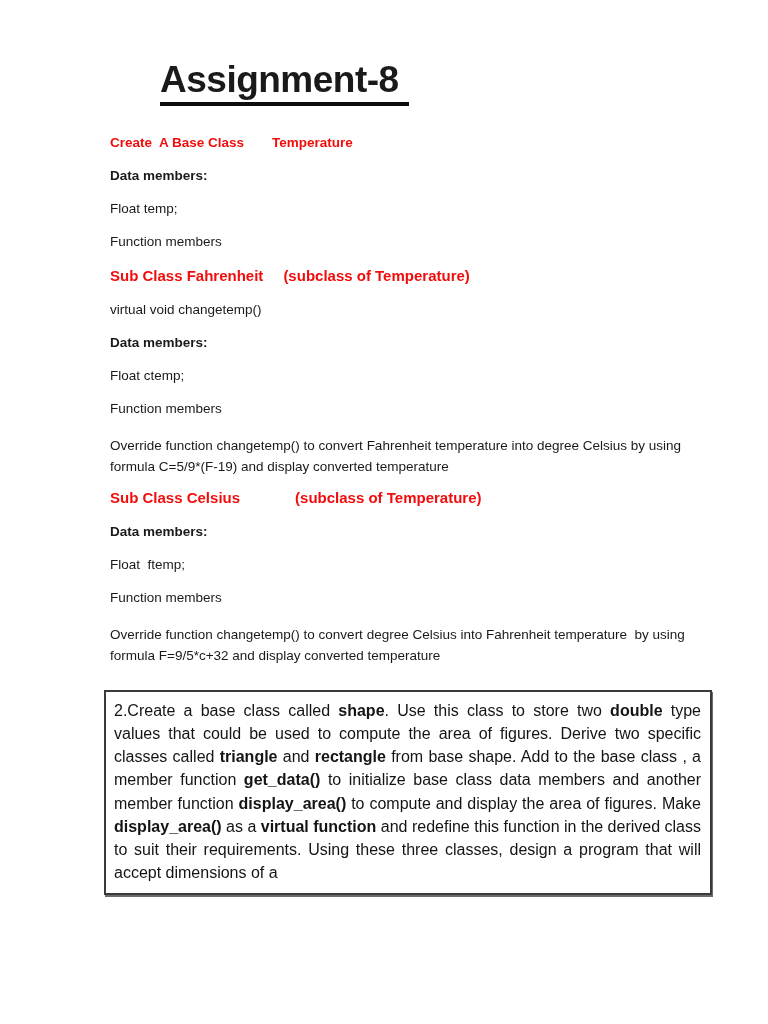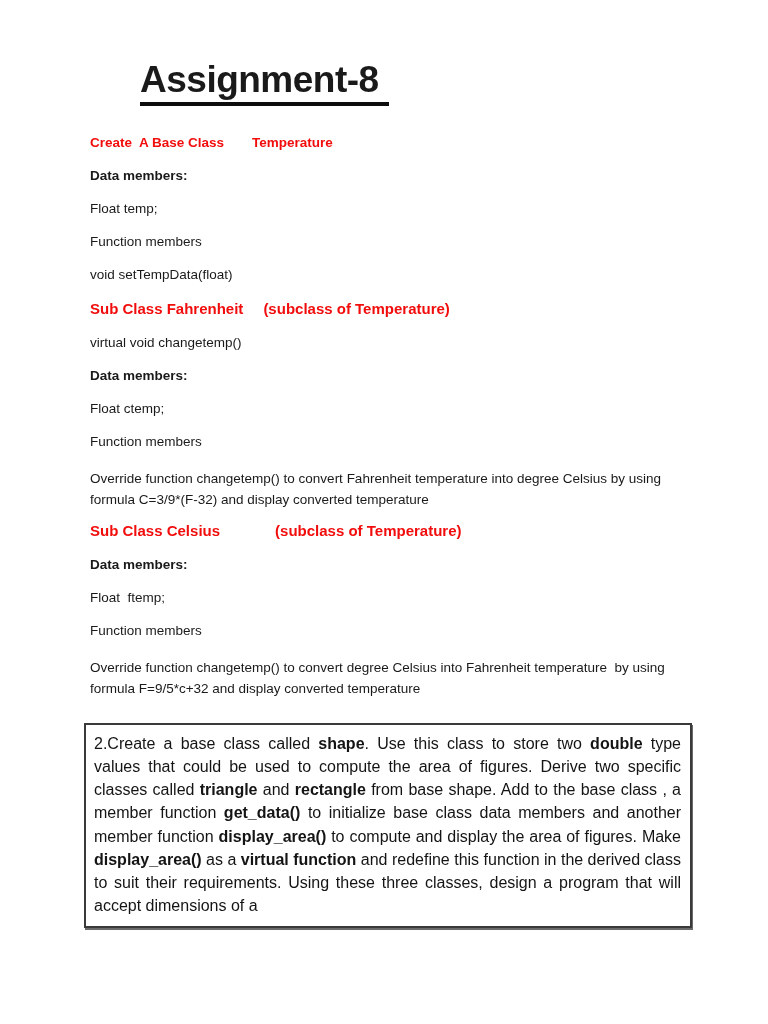--- a/index.html
+++ b/index.html
@@ -4,20 +4,21 @@
 <style>
   * { margin:0; padding:0; box-sizing:border-box; }
   html,body { background:#ffffff; }
   .page {
     position:relative;
     width:768px; height:1024px;
     background:#ffffff;
     font-family:"Liberation Sans", sans-serif;
     color:#1a1a1a;
     overflow:hidden;
+    padding-left:20px;
   }
   .content { padding:60px 78px 0 90px; }
 
   .doc-title {
     display:inline-block;
     margin-left:50px;
     font-size:37px;
     font-weight:bold;
     letter-spacing:-0.5px;
     border-bottom:4px solid #0d0d0d;
@@ -74,33 +75,32 @@
 
 
       <p class="line"><span class="red">Create  A Base Class</span><span class="red suffix-gap-md">Temperature</span></p>
 
       <p class="line bold">Data members:</p>
 
       <p class="line">Float temp;</p>
 
       <p class="line">Function members</p>
 
-      <p class="line">void setTempData(float)</p>
 
       <p class="line red-heading"><span class="red">Sub Class Fahrenheit</span><span class="red suffix-gap-sm">(subclass of Temperature)</span></p>
 
       <p class="line">virtual void changetemp()</p>
 
       <p class="line bold">Data members:</p>
 
       <p class="line">Float ctemp;</p>
 
       <p class="line">Function members</p>
 
-      <p class="para">Override function changetemp() to convert Fahrenheit temperature into degree Celsius by using formula C=3/9*(F-32) and display converted temperature</p>
+      <p class="para">Override function changetemp() to convert Fahrenheit temperature into degree Celsius by using formula C=5/9*(F-19) and display converted temperature</p>
 
       <p class="line red-heading"><span class="red">Sub Class Celsius</span><span class="red suffix-gap-lg">(subclass of Temperature)</span></p>
 
       <p class="line bold">Data members:</p>
 
       <p class="line">Float  ftemp;</p>
 
       <p class="line">Function members</p>
 
       <p class="para">Override function changetemp() to convert degree Celsius into Fahrenheit temperature  by using formula F=9/5*c+32 and display converted temperature</p>

